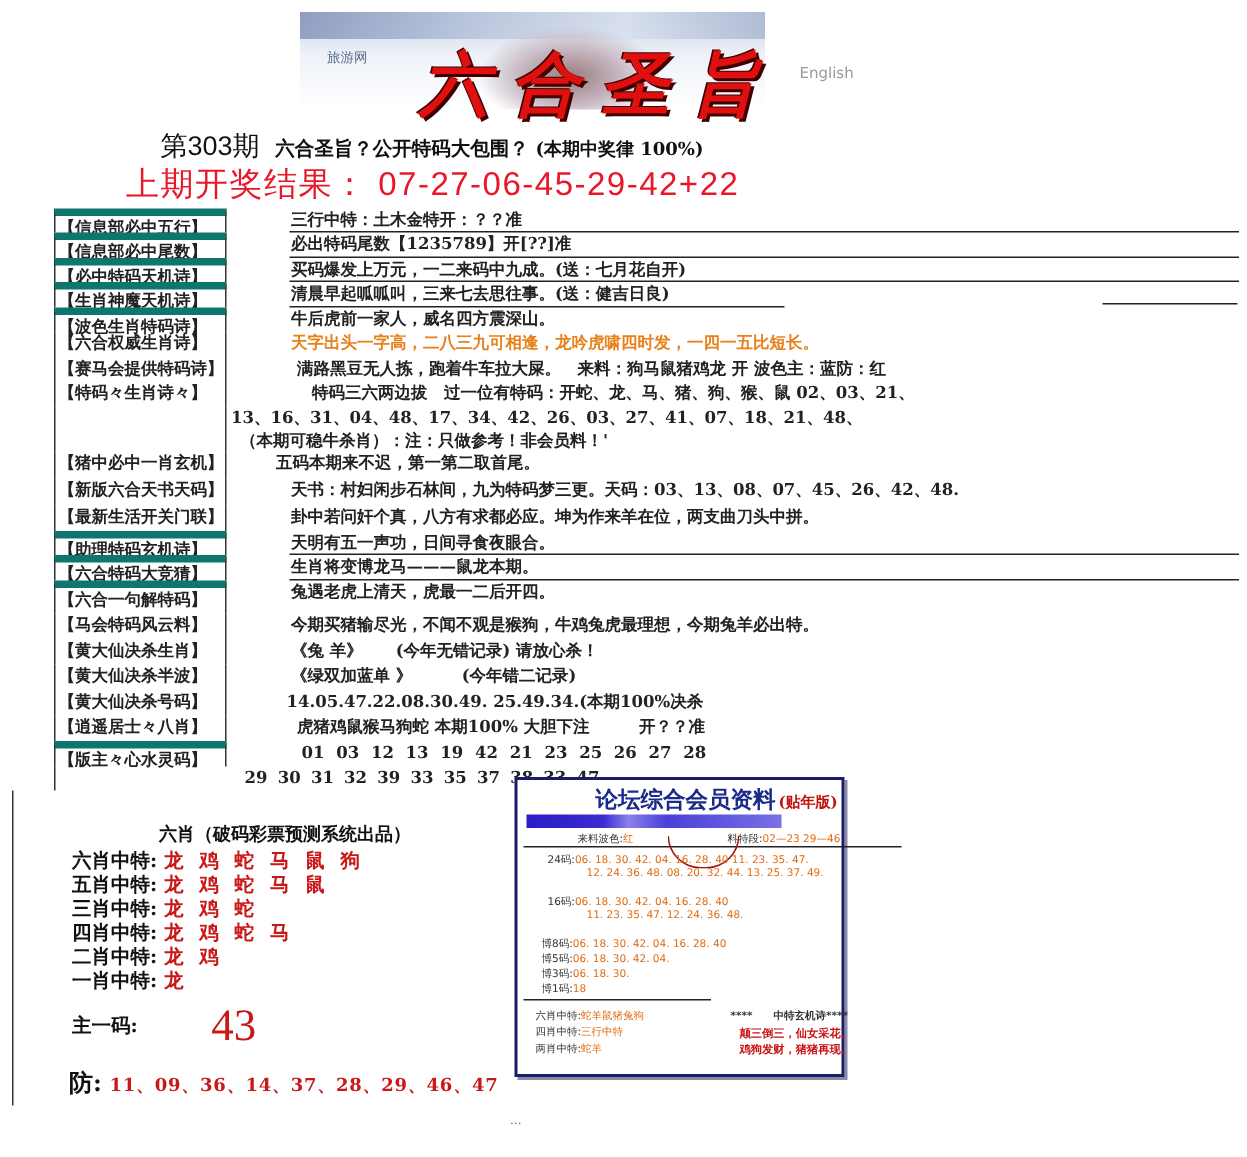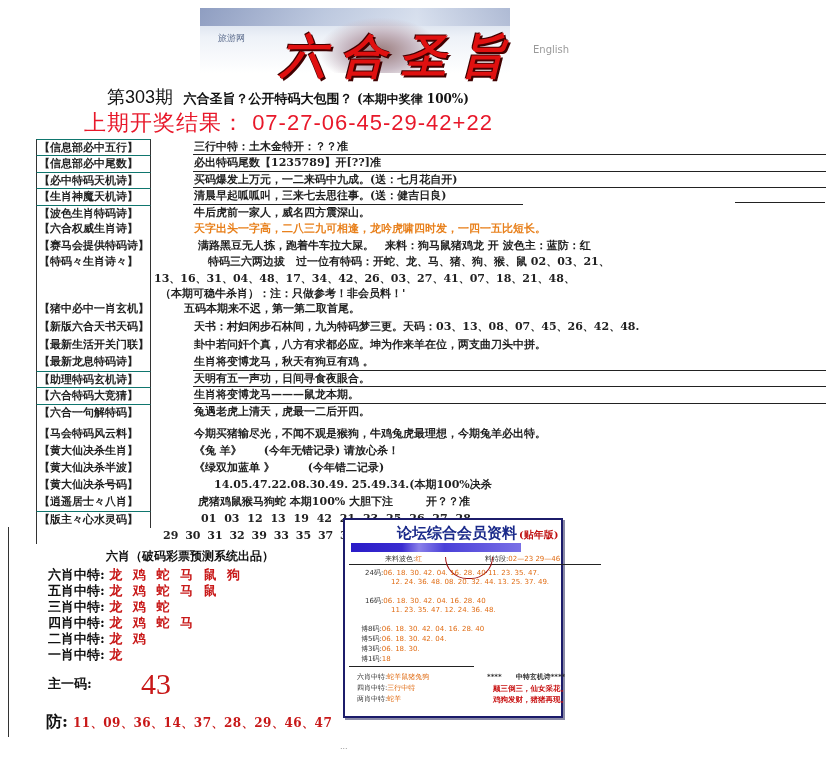--- a/index.html
+++ b/index.html
@@ -54,21 +54,21 @@
   #table { left: 36px; top: 139px; width: 790px; }
   .row { position: relative; height: 16.5px; font-size: 11px; white-space: nowrap; }
   .row .lbl {
     position: absolute; left: 0; top: 0; width: 115px; height: 100%;
     padding-left: 2px; line-height: 16px; font-weight: bold; color: #222;
     border-left: 1px solid #333; border-right: 1px solid #333;
   }
   .row .val {
     position: absolute; left: 158px; top: 0; line-height: 16px; color: #222; font-weight: bold;
   }
-  .row.boxed .lbl { border-top: 1px solid #0f766e; }
+  .row.boxed .lbl { border-top: 5px solid #0f766e; }
   .row.uline::after {
     content: ""; position: absolute; left: 157px; right: 0; bottom: 0; border-bottom: 1.5px solid #222;
   }
   .row.uline-short::after {
     content: ""; position: absolute; left: 157px; width: 330px; bottom: 0; border-bottom: 1.5px solid #222;
   }
   .orange { color: #e8801c !important; }
   .wrapline { position: relative; height: 15px; font-size: 11px; white-space: nowrap; font-weight: bold; color: #222; }
   .wrapline .lbl { position: absolute; left: 0; top: 0; width: 115px; height: 100%; border-left: 1px solid #333; border-right: 1px solid #333; }
   .wrapline .val { position: absolute; top: 0; line-height: 15px; }
@@ -192,24 +192,20 @@
     <span class="val" style="left:148px">五码本期来不迟，第一第二取首尾。</span>
   </div>
   <div class="row" style="height:18px">
     <span class="lbl">【新版六合天书天码】</span>
     <span class="val">天书：村妇闲步石林间，九为特码梦三更。天码：03、13、08、07、45、26、42、48.</span>
   </div>
   <div class="row" style="height:17px">
     <span class="lbl">【最新生活开关门联】</span>
     <span class="val">卦中若问奸个真，八方有求都必应。坤为作来羊在位，两支曲刀头中拼。</span>
   </div>
-  <div class="row uline" style="height:17px">
-    <span class="lbl">【最新龙息特码诗】</span>
-    <span class="val">生肖将变博龙马，秋天有狗豆有鸡 。</span>
-  </div>
   <div class="row boxed uline">
     <span class="lbl">【助理特码玄机诗】</span>
     <span class="val">天明有五一声功，日间寻食夜眼合。</span>
   </div>
   <div class="row boxed uline">
     <span class="lbl">【六合特码大竞猜】</span>
     <span class="val">生肖将变博龙马———鼠龙本期。</span>
   </div>
   <div class="row boxed" style="height:22px">
     <span class="lbl">【六合一句解特码】</span>
@@ -222,21 +218,21 @@
   <div class="row" style="height:17px">
     <span class="lbl">【黄大仙决杀生肖】</span>
     <span class="val">《兔 羊》　　(今年无错记录) 请放心杀！</span>
   </div>
   <div class="row" style="height:17px">
     <span class="lbl">【黄大仙决杀半波】</span>
     <span class="val">《绿双加蓝单 》　　　(今年错二记录)</span>
   </div>
   <div class="row" style="height:17px">
     <span class="lbl">【黄大仙决杀号码】</span>
-    <span class="val" style="left:178px">14.05.47.22.08.30.49. 25.49.34.(本期100%决杀</span>
+    <span class="val" style="left:155px">14.05.47.22.08.30.49. 25.49.34.(本期100%决杀</span>
   </div>
   <div class="row" style="height:17px">
     <span class="lbl">【逍遥居士々八肖】</span>
     <span class="val" style="left:162px">虎猪鸡鼠猴马狗蛇 本期100% 大胆下注　　　开？？准</span>
   </div>
   <div class="row boxed" style="height:17px">
     <span class="lbl">【版主々心水灵码】</span>
     <span class="val" style="left:165px; word-spacing:4px">01 03  12  13  19  42  21  23  25  26  27  28</span>
   </div>
   <div class="wrapline" style="height:16px">

